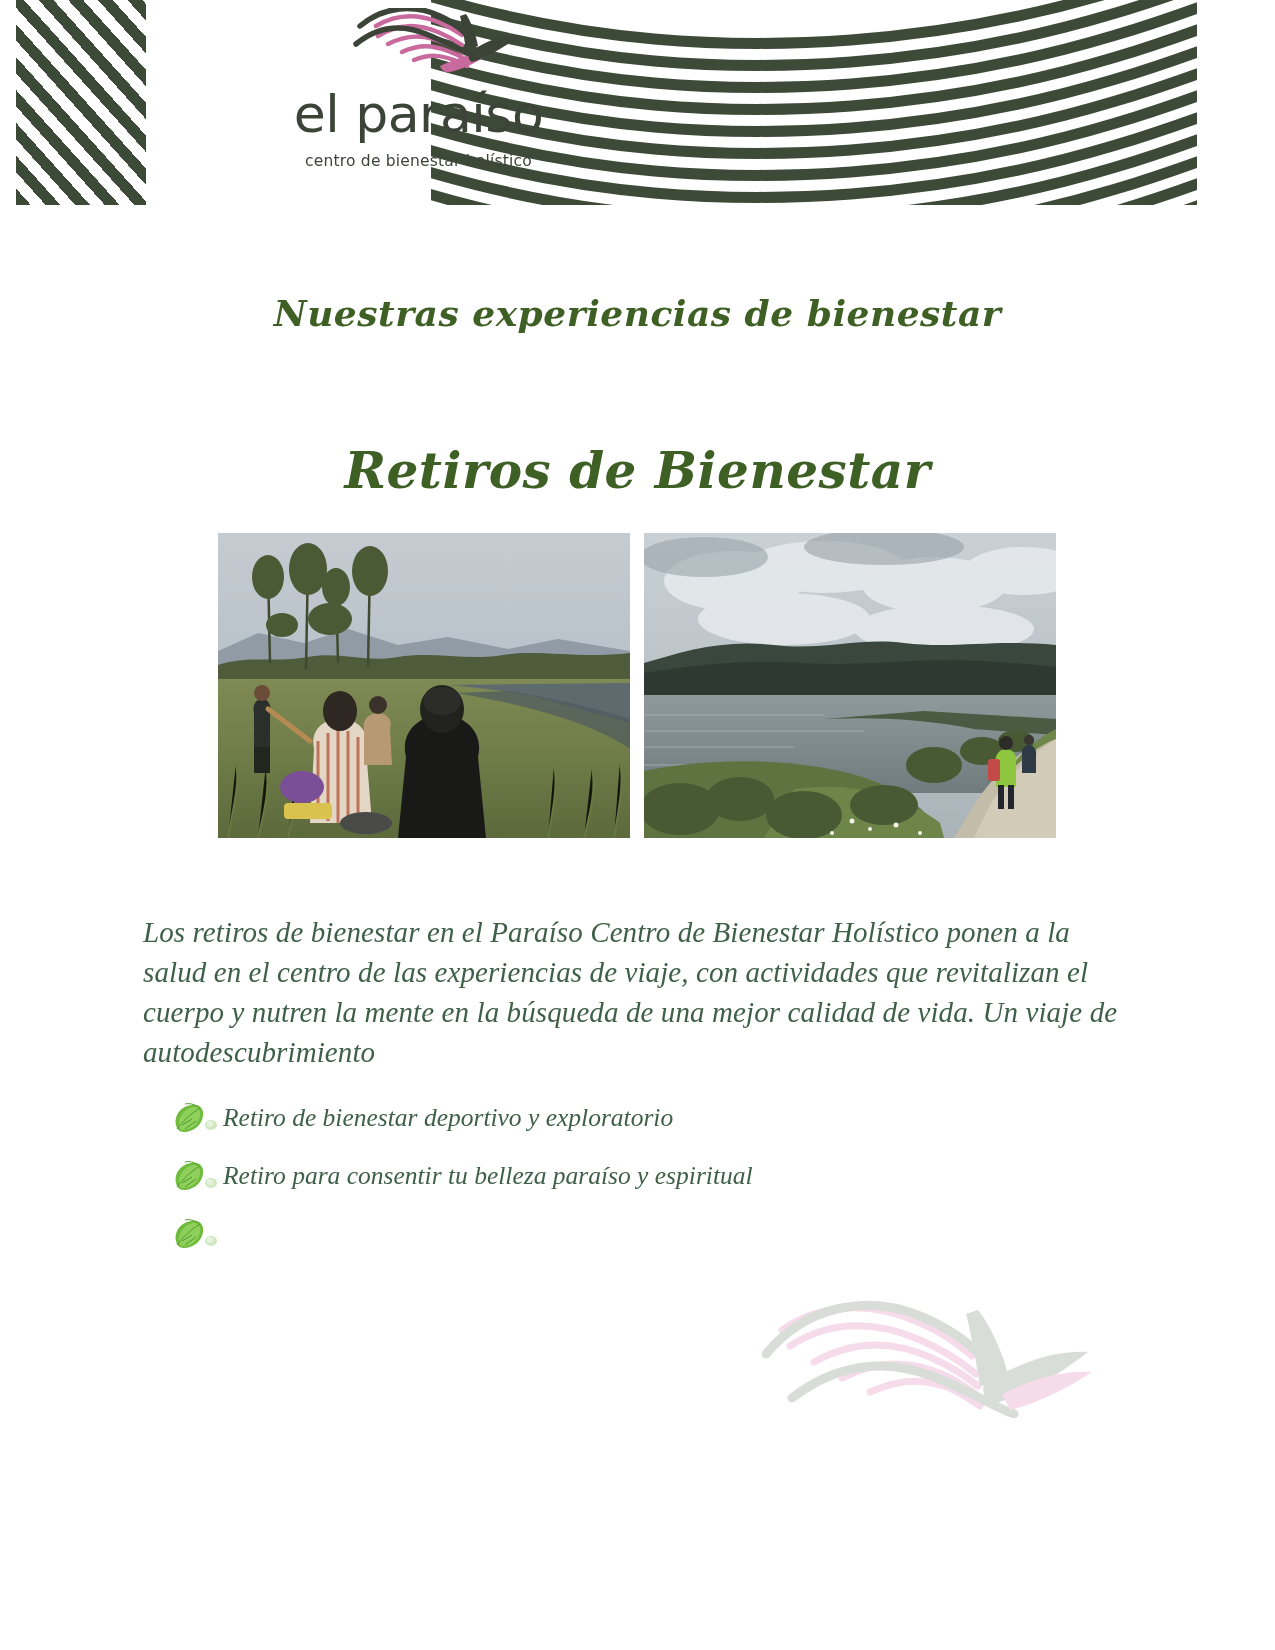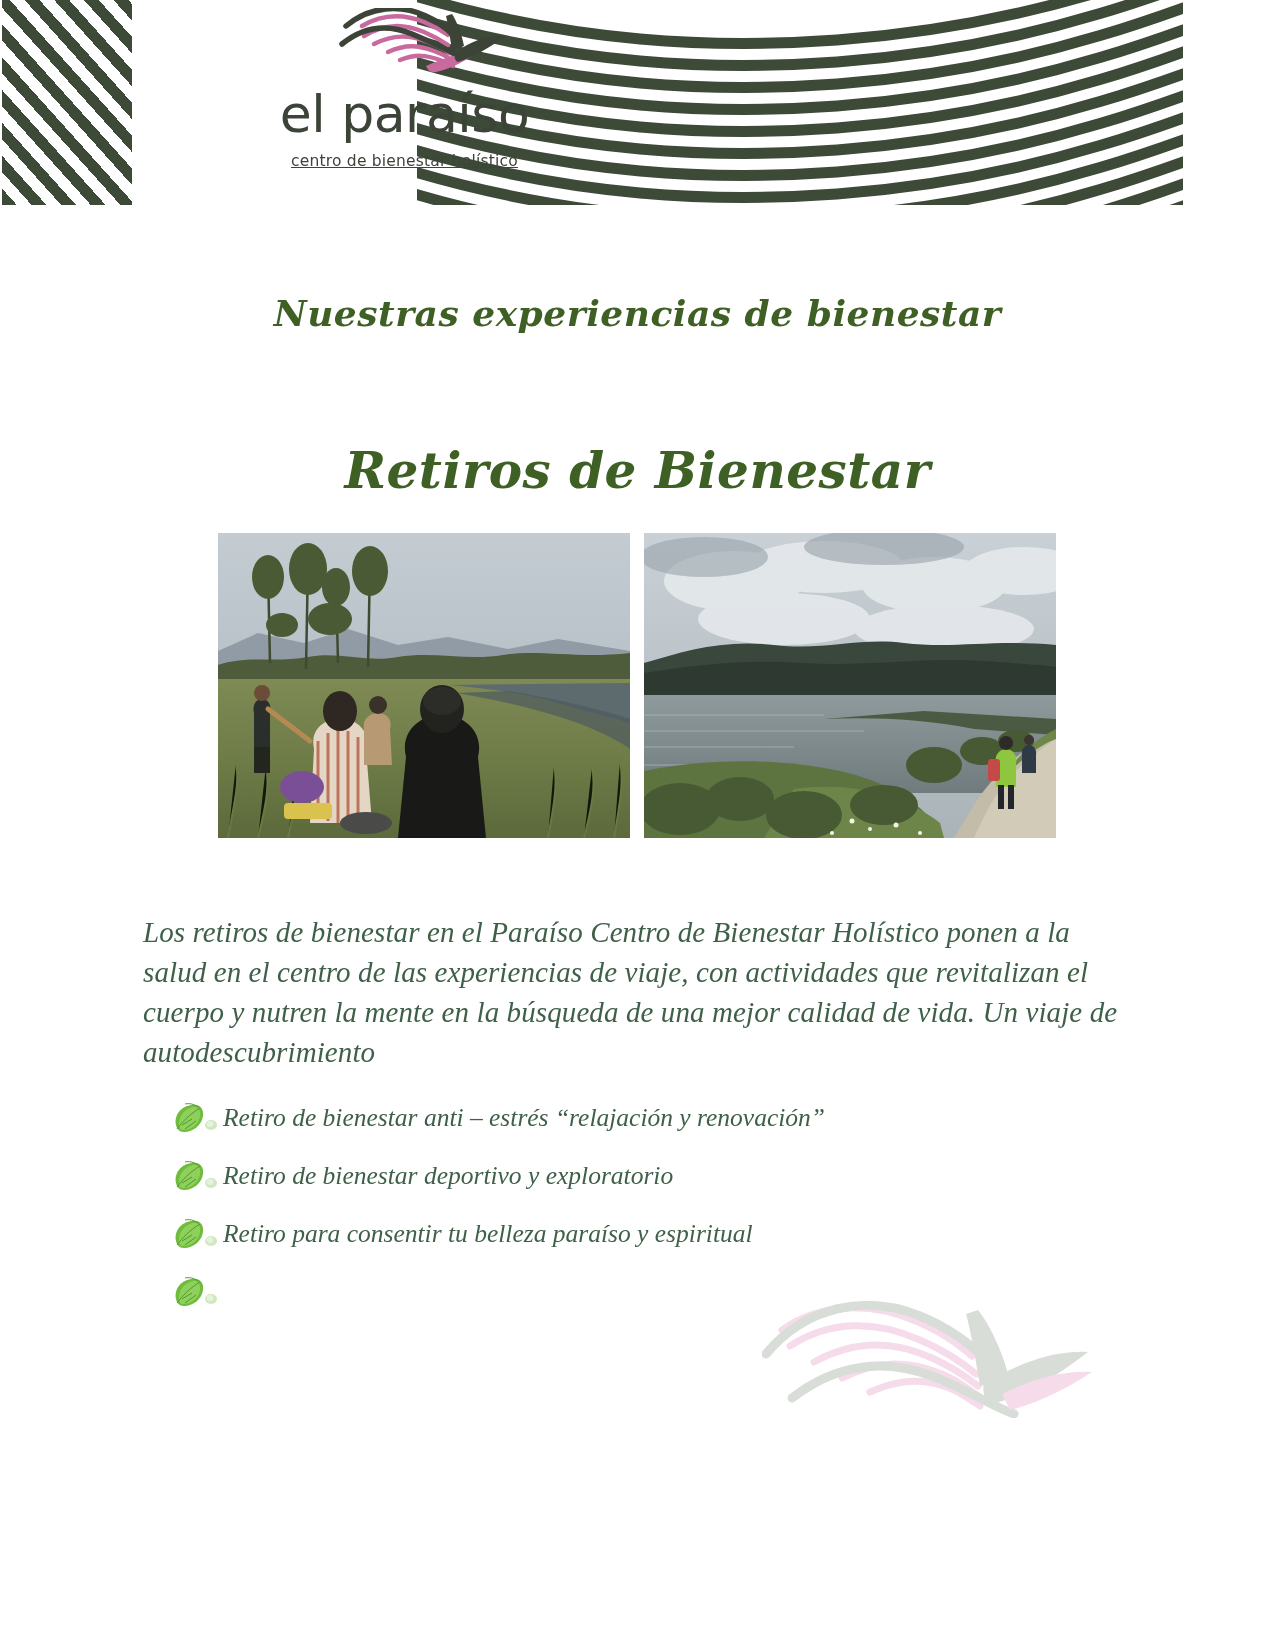--- a/index.html
+++ b/index.html
@@ -16,21 +16,21 @@
     position: relative;
     width: 1275px;
     height: 1650px;
     background: #ffffff;
     overflow: hidden;
   }
 
   
   .header-band {
     position: absolute;
-    left: 2px;
+    left: 16px;
     top: 0;
     width: 1181px;
     height: 205px;
     overflow: hidden;
   }
   .stripe-left {
     position: absolute;
     left: 0;
     top: 0;
     width: 130px;
@@ -83,21 +83,20 @@
   .logo-tagline {
     position: absolute;
     left: 130px;
     top: 152px;
     width: 285px;
     text-align: center;
     font-family: "DejaVu Sans", sans-serif;
     font-size: 15.5px;
     letter-spacing: 0.2px;
     color: #3c4438;
-    text-decoration: underline;
   }
 
   
   .script-heading {
     position: absolute;
     width: 1275px;
     text-align: center;
     color: #3f6024;
     font-family: "DejaVu Serif", serif;
     font-style: italic;
@@ -431,37 +430,20 @@
             <circle cx="276" cy="300" r="2"></circle>
           <circle cx="188" cy="300" r="2"></circle>
         </g>
       </svg>
     </div>
   </div>
 
   <div class="intro-paragraph">Los retiros de bienestar en el Paraíso Centro de Bienestar Holístico ponen a la salud en el centro de las experiencias de viaje, con actividades que revitalizan el cuerpo y nutren la mente en la búsqueda de una mejor calidad de vida. Un viaje de autodescubrimiento</div>
 
   <ul class="retreat-list">
-    <li class="retreat-item">
-      <span class="leaf-bullet">
-        <svg width="48" height="32" viewBox="0 0 48 32" aria-hidden="true">
-          <path d="M6,22 C4,12 11,3 22,2 C30,1 34,6 33,13 C32,22 23,29 14,29 C9,29 7,26 6,22 Z" fill="#6fbb3c"></path>
-          <path d="M9,23 C8,14 14,6 23,4 C28,3 31,7 30,13 C29,21 21,27 14,27 C10,27 10,26 9,23 Z" fill="#8fd05c"></path>
-          <g stroke="#4f9a2c" stroke-width="1" fill="none">
-            <path d="M7,26 C12,19 20,11 30,5"></path>
-            <path d="M12,22 L22,16"></path>
-              <path d="M15,26 L26,18"></path>
-          </g>
-          <path d="M28,4 C24,1 19,0 15,1" stroke="#4f9a2c" stroke-width="1" fill="none"></path>
-          <ellipse cx="41" cy="22" rx="6" ry="5" fill="#cfe8c0"></ellipse>
-          <ellipse cx="40" cy="21" rx="3.5" ry="3" fill="#e5f2dc"></ellipse>
-        </svg>
-      </span>
-      <span>Retiro de bienestar anti – estrés “relajación y renovación”</span>
-    </li>
     <li class="retreat-item">
       <span class="leaf-bullet">
         <svg width="48" height="32" viewBox="0 0 48 32" aria-hidden="true">
           <path d="M6,22 C4,12 11,3 22,2 C30,1 34,6 33,13 C32,22 23,29 14,29 C9,29 7,26 6,22 Z" fill="#6fbb3c"></path>
           <path d="M9,23 C8,14 14,6 23,4 C28,3 31,7 30,13 C29,21 21,27 14,27 C10,27 10,26 9,23 Z" fill="#8fd05c"></path>
           <g stroke="#4f9a2c" stroke-width="1" fill="none">
             <path d="M7,26 C12,19 20,11 30,5"></path>
             <path d="M12,22 L22,16"></path>
               <path d="M15,26 L26,18"></path>
           </g>

